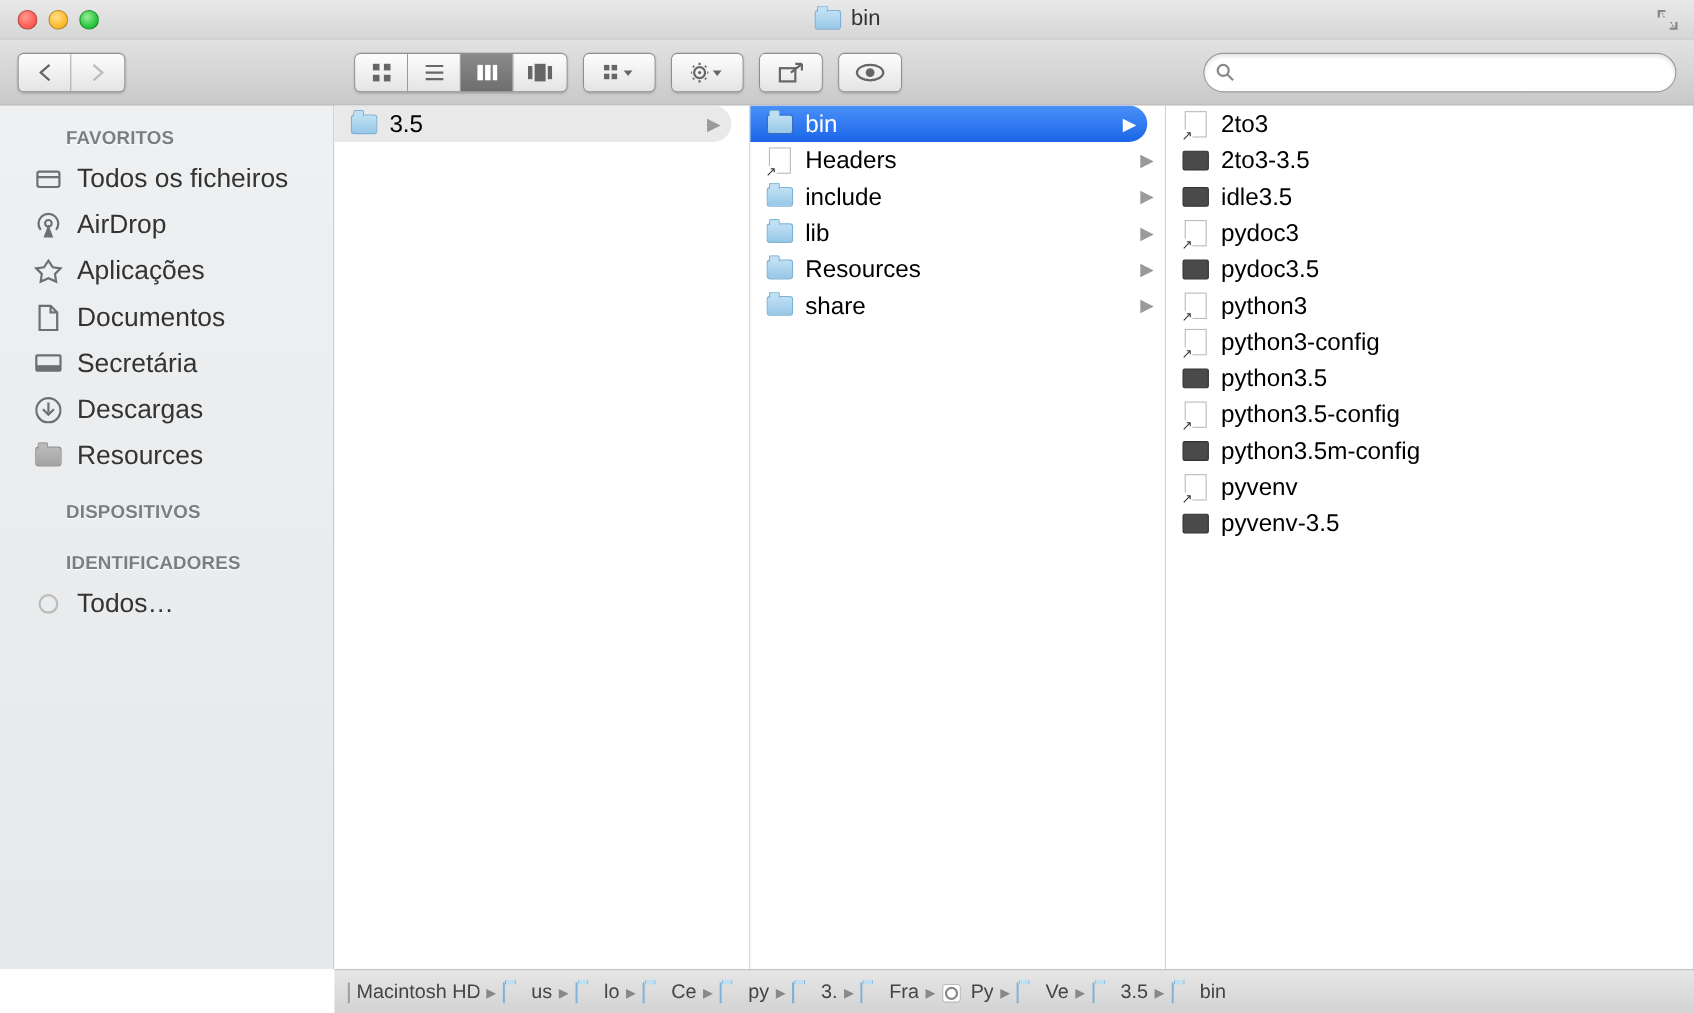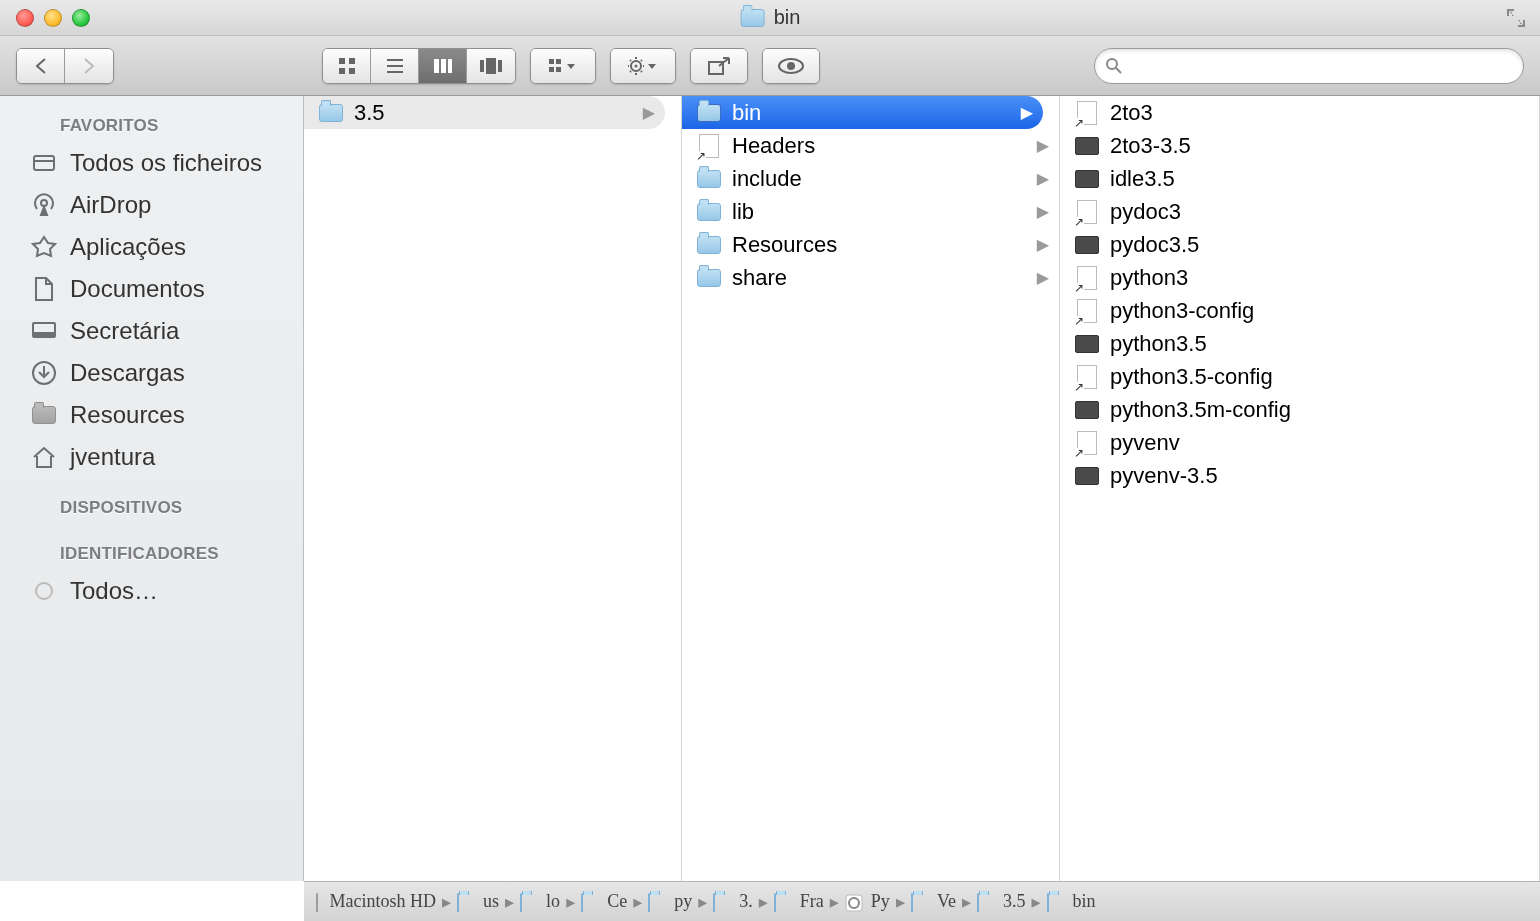--- a/index.html
+++ b/index.html
@@ -142,21 +142,21 @@
     border-radius:2px;
   }
   .pathbar {
     height:40px; background:linear-gradient(#e6e6e6,#d3d3d3);
     border-top:1px solid #b4b4b4;
     display:flex; align-items:center; gap:6px;
     padding: 0 12px; font-size:18px; overflow:hidden; white-space:nowrap;
     margin-left: 304px;
   }
   .crumb { display:flex; align-items:center; gap:6px; color:#444;
-    max-width: 120px; overflow:hidden; text-overflow:clip;font-family:Liberation Serif, serif;}
+    max-width: 120px; overflow:hidden; text-overflow:clip;}
   .crumb .mini { width:20px; height:16px; }
   .crumb-sep { color:#888; }
   .hd-ico {
     width:22px; height:18px; background:linear-gradient(#f2f2f2,#cfcfcf);
     border:1px solid #9c9c9c; border-radius:3px;
   }
   svg { display:block; }
 </style>
 </head>
 <body>
@@ -337,29 +337,20 @@
           </svg>
         </span>
         <span class="lbl">Descargas</span>
       </div>
       <div class="sb-item">
         <span class="sb-ico">
           <span class="folder-shape" style="filter:grayscale(1) brightness(.85)"></span>
         </span>
         <span class="lbl">Resources</span>
       </div>
-      <div class="sb-item">
-        <span class="sb-ico">
-          <svg width="26" height="24" viewBox="0 0 26 24" fill="none" stroke="#6d6f72" stroke-width="2">
-            <path d="M3 12 l10 -9 l10 9"></path>
-            <path d="M6 11 v11 h14 v-11"></path>
-          </svg>
-        </span>
-        <span class="lbl">jventura</span>
-      </div>
       <div style="height: 14px;"></div>
       <div class="sb-heading">DISPOSITIVOS</div>
       <div style="height: 14px;"></div>
       <div class="sb-heading">IDENTIFICADORES</div>
       <div class="sb-item">
         <span class="sb-ico">
           <svg width="20" height="20" viewBox="0 0 20 20">
             <circle cx="10" cy="10" r="8" fill="none" stroke="#bbb" stroke-width="2"></circle>
           </svg>
         </span>

